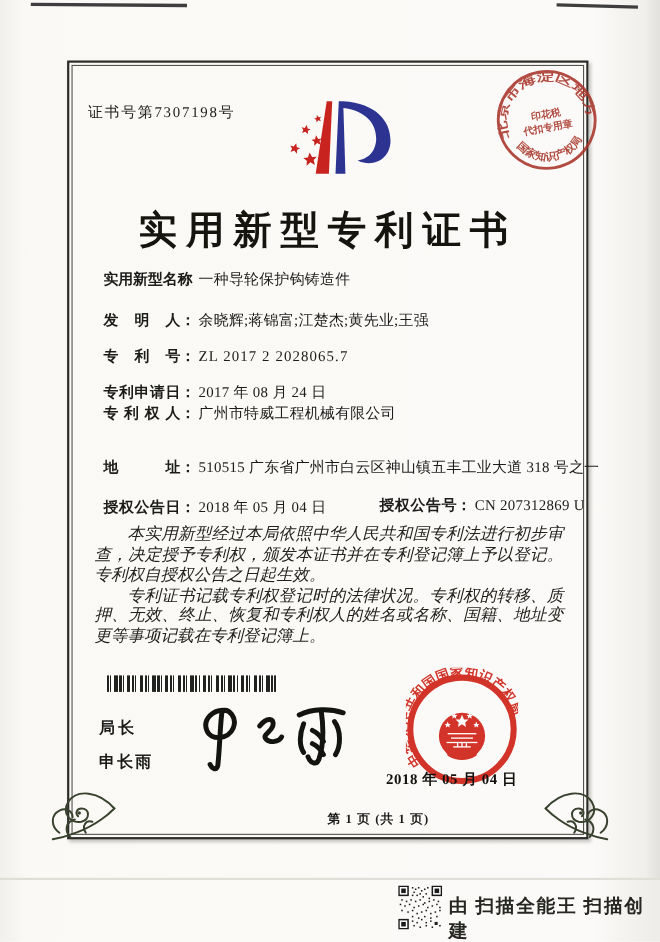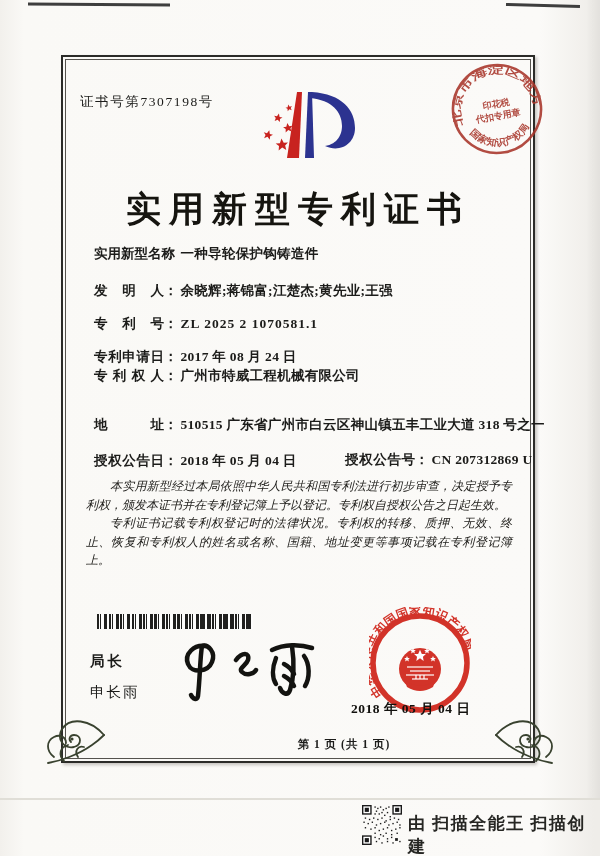--- a/index.html
+++ b/index.html
@@ -22,34 +22,34 @@
   
   .cert-no{position:absolute;left:80px;top:93px;font-size:13.5px;font-weight:400;letter-spacing:1.6px;}
   .logo{position:absolute;left:242px;top:84px;}
   .stamp-tax{position:absolute;left:449px;top:61px;transform:rotate(-10deg);opacity:.88;}
   .title{position:absolute;left:0;top:170px;width:596px;text-align:center;
     font-size:35px;font-weight:600;letter-spacing:8px;color:#15140f;margin-top:16px;}
   
   .row{position:absolute;left:94px;font-size:13.5px;line-height:20px;white-space:nowrap;}
   .lbl{display:inline-block;width:70px;text-align:justify;text-align-last:justify;font-weight:600;}
   .colon{font-weight:600;}
-  .val{font-weight:700;margin-left:3px;letter-spacing:.3px;}
+  .val{font-weight:400;margin-left:3px;letter-spacing:.3px;}
   .val-num{letter-spacing:1px;}
   .addr-row .val{display:inline-block;vertical-align:top;width:368px;white-space:normal;line-height:19.5px;}
   .grant-no{position:absolute;left:345px;top:451px;font-size:13.5px;white-space:nowrap;}
   
   .paras{position:absolute;left:86px;top:477px;width:426px;}
-  .paras p{margin:0;font-size:12px;line-height:18.6px;text-indent:2em;text-align:justify;
+  .paras p{margin:0;font-size:15px;line-height:18.6px;text-indent:2em;text-align:justify;
     font-style:italic;font-weight:500;color:#23221f;}
   
   .barcode{position:absolute;left:97px;top:614px;width:156px;height:15px;
     background:repeating-linear-gradient(90deg,#21211f 0 2px,#fdfdfc 2px 3px,#21211f 3px 4px,#fdfdfc 4px 7px,#21211f 7px 10px,#fdfdfc 10px 11.5px);}
   
   .sig-title{position:absolute;left:90px;top:652px;font-size:14.5px;font-weight:700;letter-spacing:3px;}
-  .sig-name{position:absolute;left:90px;top:683px;font-size:14.5px;font-weight:400;letter-spacing:2px;}
+  .sig-name{position:absolute;left:90px;top:683px;font-size:14.5px;font-weight:700;letter-spacing:2px;}
   .sig-hand{position:absolute;left:172px;top:634px;}
   .seal-big{position:absolute;left:369px;top:607px;}
   .seal-date{position:absolute;left:351px;top:700px;font-size:13.5px;font-weight:700;letter-spacing:.5px;z-index:5;color:#12110e;}
   .page-num{position:absolute;left:0;top:737px;width:596px;text-align:center;font-size:11.5px;letter-spacing:1px;font-weight:600;margin-left:46px;}
   .flourish{position:absolute;top:699px;}
   .flourish.fl-left{left:44px;}
   .flourish.fl-right{left:492px;transform:scaleX(-1);}
   
   .qr{position:absolute;left:362px;top:805px;}
   .scan-text{position:absolute;left:408px;top:812px;font-size:17px;font-weight:600;letter-spacing:1.5px;color:#262623;}
@@ -96,21 +96,21 @@
 
 <div class="title">实用新型专利证书</div>
 
 <div class="row" style="top:244px">
   <span class="lbl">实用新型名称</span><span class="colon">：</span><span class="val">一种导轮保护钩铸造件</span>
 </div>
 <div class="row" style="top:281px">
   <span class="lbl">发明人</span><span class="colon">：</span><span class="val">余晓辉;蒋锦富;江楚杰;黄先业;王强</span>
 </div>
 <div class="row" style="top:314px">
-  <span class="lbl">专利号</span><span class="colon">：</span><span class="val val-num">ZL 2025 2 1070581.1</span>
+  <span class="lbl">专利号</span><span class="colon">：</span><span class="val val-num">ZL 2017 2 2028065.7</span>
 </div>
 <div class="row" style="top:347px">
   <span class="lbl">专利申请日</span><span class="colon">：</span><span class="val">2017 年 08 月 24 日</span>
 </div>
 <div class="row" style="top:366px">
   <span class="lbl">专利权人</span><span class="colon">：</span><span class="val">广州市特威工程机械有限公司</span>
 </div>
 <div class="row addr-row" style="top:415px">
   <span class="lbl">地址</span><span class="colon">：</span><span class="val">510515 广东省广州市白云区神山镇五丰工业大道 318 号之一</span>
 </div>

